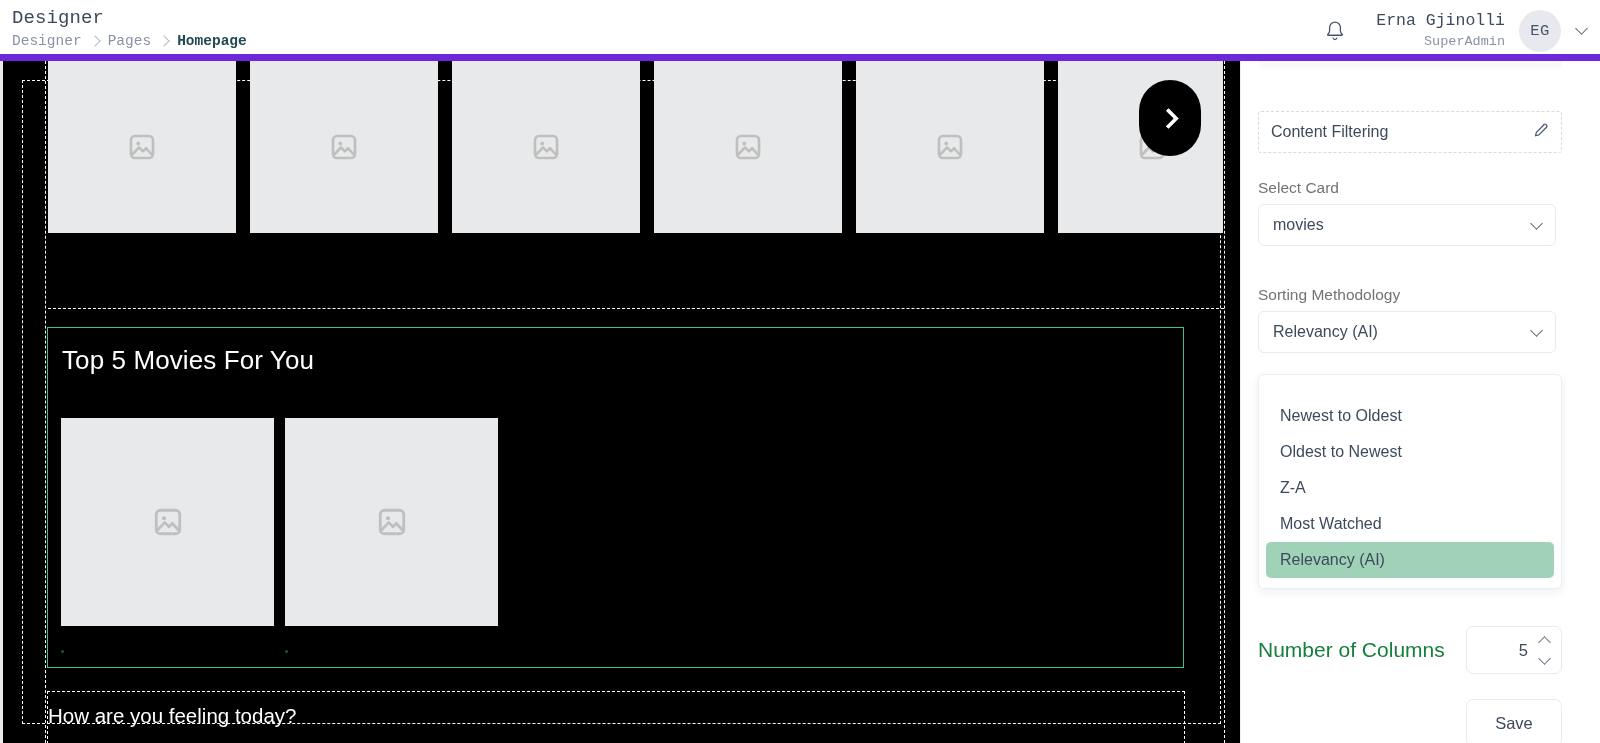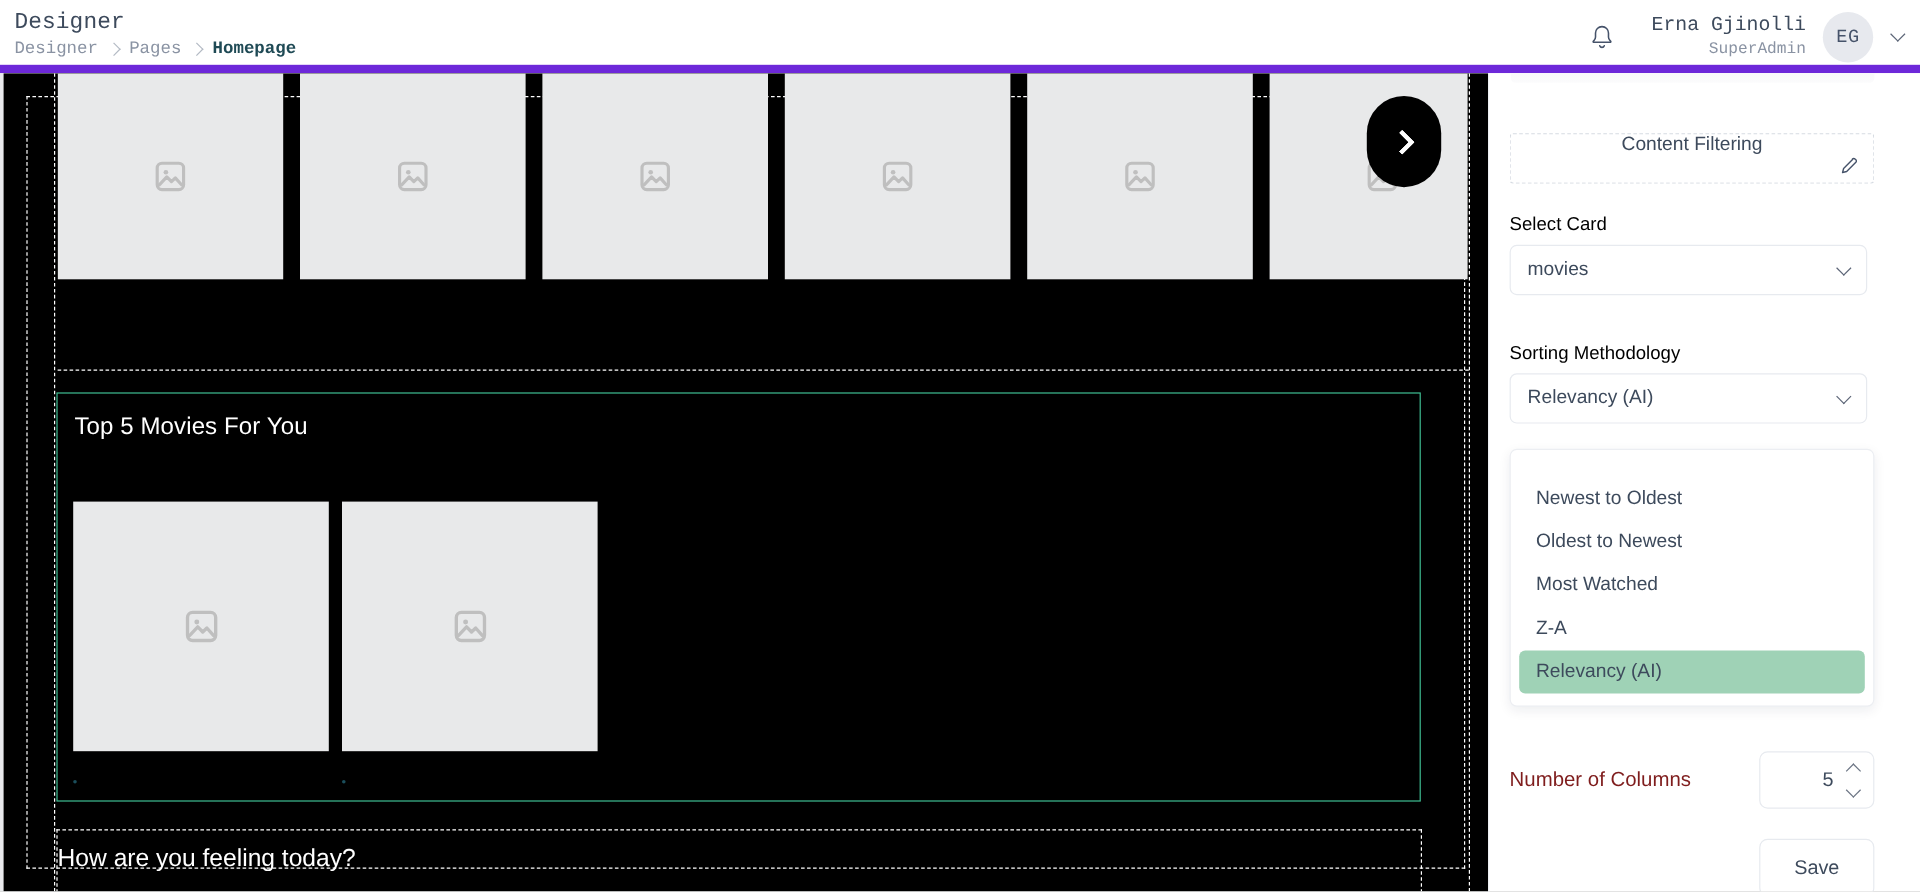--- a/index.html
+++ b/index.html
@@ -96,21 +96,21 @@
     border-top: 1.5px dashed #ffffff;
   }
 
   
   .sel-section {
     position: absolute; left: 44px; top: 266px; width: 1137px; height: 341px;
     border: 1.4px solid #3fbf93; background: #000000;
   }
   .sec-title {
     position: absolute; left: 14px; top: 17px;
-    color: #ffffff; font-size: 20px; letter-spacing: .1px;
+    color: #ffffff; font-size: 26px; letter-spacing: .1px;
   }
   .sel-cards { position: absolute; left: 13px; top: 90px; display: flex; gap: 11px; }
   .sel-card { width: 213px; height: 208px; background: #e8e9ea; display: flex; align-items: center; justify-content: center; }
   .dot-row { position: absolute; left: 13px; top: 322px; display: flex; gap: 0; width: 440px; }
   .mini-dot { width: 3px; height: 3px; background: #1b4e5b; border-radius: 50%; }
   .mini-dot.d2 { margin-left: 221px; }
 
   
   .bot-section {
     position: absolute; left: 44px; top: 630px; width: 1138px; height: 113px;
@@ -126,27 +126,27 @@
   .panel-inner { position: absolute; left: 0; top: 0; width: 360px; }
 
   .ghost-top {
     position: absolute; left: 18px; top: -8px; width: 303px; height: 16px;
     background: linear-gradient(#f4f5f7,#fbfbfc); border-radius: 4px; opacity: .9;
   }
 
   .field-dashed {
     position: absolute; left: 17px; top: 50px; width: 304px; height: 42px;
     border: 1px dashed #d6dbe2; border-radius: 3px;
-    display: flex; align-items: center; padding: 0 12px; flex-direction: column;
+    display: flex; align-items: center; padding: 0 12px;
   }
   .field-dashed .lbl { font-size: 16px; color: #3d4a5c; }
   .pencil { margin-left: auto; }
 
   .grp-label {
-    position: absolute; left: 17px; font-size: 15.5px; color: #000000;
+    position: absolute; left: 17px; font-size: 15.5px; color: #737373;
   }
   .select-box {
     position: absolute; left: 17px; width: 298px; height: 42px;
     border: 1px solid #e7eaef; border-radius: 6px; background: #fff;
     display: flex; align-items: center; padding: 0 14px;
     font-size: 16px; color: #3d4a5c; cursor: pointer;
   }
   .select-box .sc {
     margin-left: auto; width: 9px; height: 9px;
     border-right: 1.7px solid #5b6476; border-bottom: 1.7px solid #5b6476;
@@ -163,21 +163,21 @@
     height: 36px; display: flex; align-items: center;
     padding: 0 14px; margin: 0 7px; border-radius: 5px;
     font-size: 16px; color: #3d4a5c; cursor: pointer;
   }
   .dd-item.sel { background: #9fd2b6; }
 
   .cols-row {
     position: absolute; left: 17px; top: 568px; width: 304px; height: 42px;
     display: flex; align-items: center;
   }
-  .cols-label { font-size: 17px; color: #7f1d1d; }
+  .cols-label { font-size: 21px; color: #15803d; }
   .stepper {
     margin-left: auto; width: 96px; height: 48px;
     border: 1px solid #e7eaef; border-radius: 7px;
     display: flex; align-items: center; justify-content: flex-end; padding-right: 10px; gap: 10px;
     background: #fff;
   }
   .stepper .val { font-size: 16.5px; color: #3d4a5c; }
   .arrows { display: flex; flex-direction: column; gap: 7px; width: 13px; }
   .ar-up { width: 9px; height: 9px; border-left: 1.6px solid #6b7483; border-top: 1.6px solid #6b7483; transform: rotate(45deg); margin-left: 2px; }
   .ar-dn { width: 9px; height: 9px; border-right: 1.6px solid #6b7483; border-bottom: 1.6px solid #6b7483; transform: rotate(45deg); margin-left: 2px; }
@@ -330,22 +330,22 @@
 
       <div class="grp-label" style="top:225px">Sorting Methodology</div>
       <div class="select-box" style="top:250px">
         <span>Relevancy (AI)</span>
         <span class="sc"></span>
       </div>
 
       <div class="dropdown" id="dd-list">
           <div class="dd-item">Newest to Oldest</div>
           <div class="dd-item">Oldest to Newest</div>
+          <div class="dd-item">Z-A</div>
           <div class="dd-item">Most Watched</div>
-          <div class="dd-item">Z-A</div>
           <div class="dd-item sel">Relevancy (AI)</div>
         </div>
 
       <div class="cols-row">
         <span class="cols-label">Number of Columns</span>
         <span class="stepper">
           <span class="val">5</span>
           <span class="arrows">
             <span class="ar-up"></span>
             <span class="ar-dn"></span>

